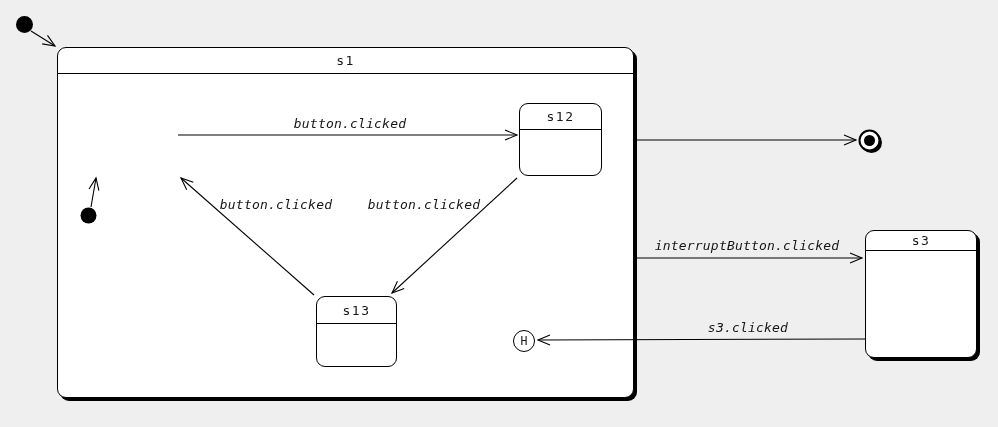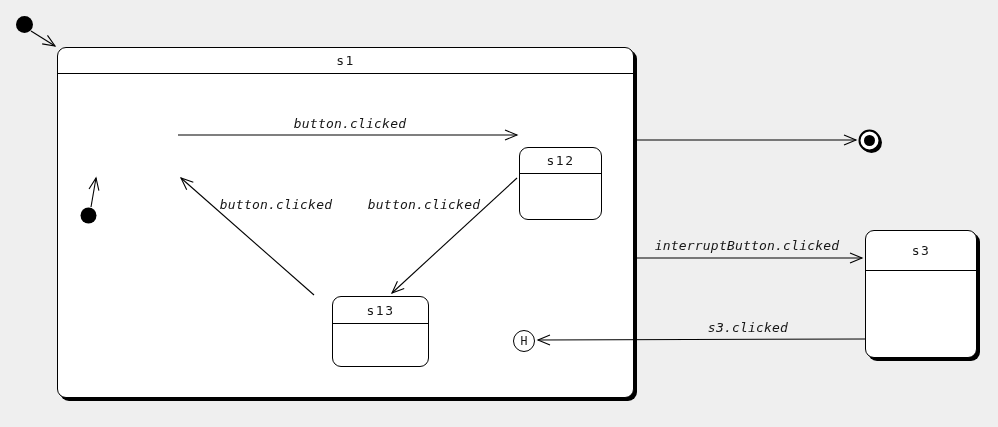--- a/index.html
+++ b/index.html
@@ -67,30 +67,30 @@
 </head>
 <body>
 
 <div id="canvas">
 
   <div class="state shadow" style="left:57px; top:47px; width:577px; height:351px;">
     <div class="state-title" style="height:26px">s1</div>
   </div>
 
 
-  <div class="state inner" style="left:519px; top:103px; width:83px; height:73px;margin-top:44px;">
+  <div class="state inner" style="left:519px; top:103px; width:83px; height:73px;">
     <div class="state-title" style="height:26px">s12</div>
   </div>
 
-  <div class="state inner" style="left:332px; top:296px; width:97px; height:71px;">
+  <div class="state inner" style="left:316px; top:296px; width:81px; height:71px;">
     <div class="state-title" style="height:27px">s13</div>
   </div>
 
   <div class="state shadow" style="left:865px; top:230px; width:112px; height:128px;">
-    <div class="state-title" style="height:40px">s3</div>
+    <div class="state-title" style="height:20px">s3</div>
   </div>
 
   <div id="history-node">H</div>
 
   <svg id="connector-layer" width="998" height="427" viewBox="0 0 998 427" xmlns="http://www.w3.org/2000/svg">
     <defs>
       <marker id="ah" markerUnits="userSpaceOnUse" markerWidth="16" markerHeight="12" viewBox="0 0 16 12" refX="14" refY="6" orient="auto">
         <path d="M2,1 L14,6 L2,11" fill="none" stroke="#000" stroke-width="1.1"></path>
       </marker>
     </defs>

